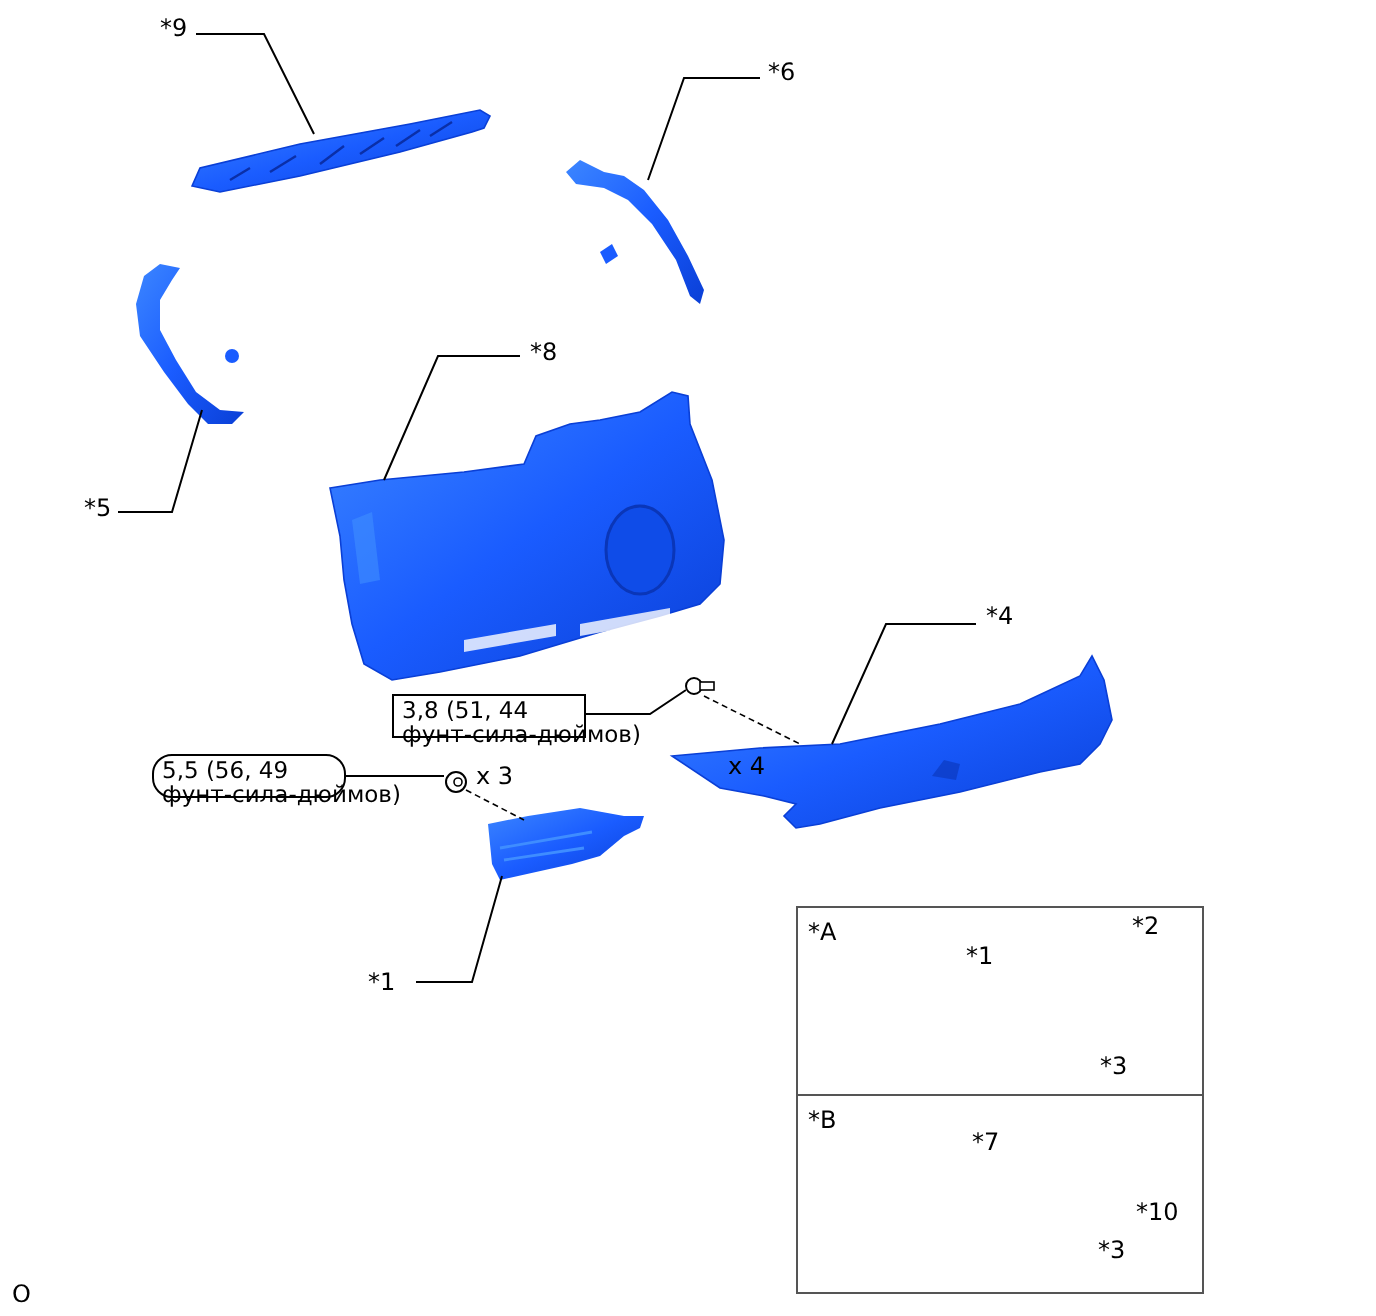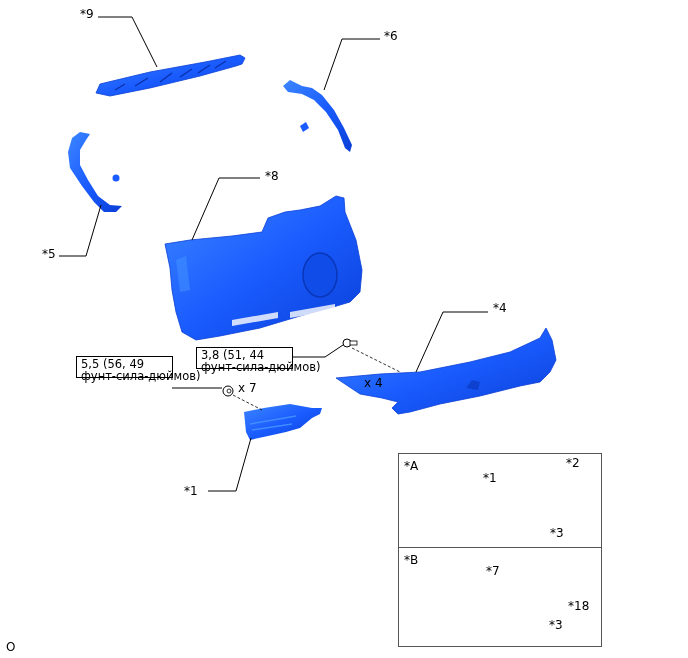--- a/index.html
+++ b/index.html
@@ -113,36 +113,36 @@
 </svg>
 
 <div class="label" style="left:80px;top:8px;">*9</div>
 <div class="label" style="left:384px;top:30px;">*6</div>
 <div class="label" style="left:42px;top:248px;">*5</div>
 <div class="label" style="left:265px;top:170px;">*8</div>
 <div class="label" style="left:493px;top:302px;">*4</div>
 <div class="label" style="left:184px;top:485px;">*1</div>
 
 <div class="label" style="left:364px;top:332px;margin-top:45px;">x 4</div>
-<div class="label" style="left:238px;top:382px;">x 7</div>
+<div class="label" style="left:238px;top:382px;">x 3</div>
 
 <div class="torque" style="left:196px;top:347px;width:88px;height:19px;">
   <span>3,8 (51, 44</span>
   <span>фунт-сила-дюймов)</span>
 </div>
-<div class="torque" style="left:76px;top:356px;width:88px;height:19px;">
+<div class="torque" style="left:76px;top:377px;width:88px;height:19px;border-radius:10px;">
   <span>5,5 (56, 49</span>
   <span>фунт-сила-дюймов)</span>
 </div>
 
 <div class="inset" style="left:398px;top:453px;width:202px;height:94px;"></div>
 <div class="inset-title" style="left:404px;top:459px;">*A</div>
 <div class="label" style="left:483px;top:472px;">*1</div>
 <div class="label" style="left:566px;top:457px;">*2</div>
 <div class="label" style="left:550px;top:527px;">*3</div>
 
 <div class="inset" style="left:398px;top:547px;width:202px;height:98px;"></div>
 <div class="inset-title" style="left:404px;top:553px;">*B</div>
 <div class="label" style="left:486px;top:565px;">*7</div>
-<div class="label" style="left:568px;top:600px;">*18</div>
+<div class="label" style="left:568px;top:600px;">*10</div>
 <div class="label" style="left:549px;top:619px;">*3</div>
 
 <div class="label" style="left:6px;top:641px;">O</div>
 
 </body></html>

